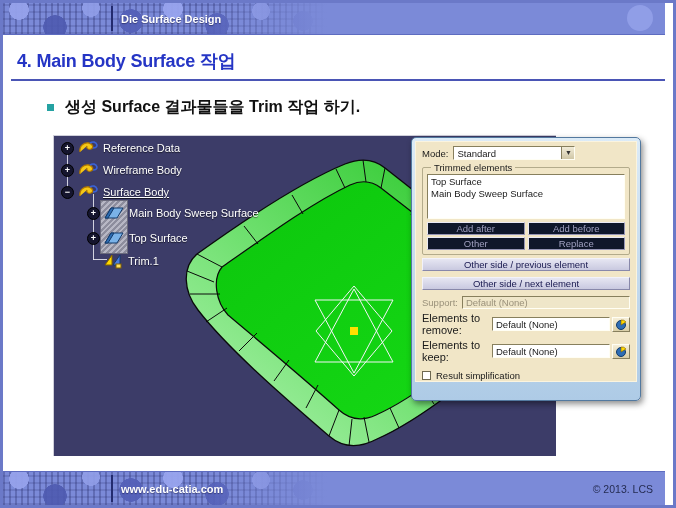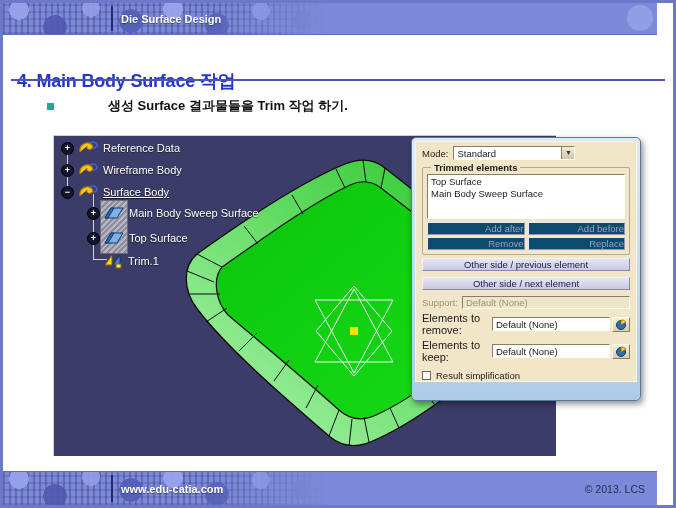--- a/index.html
+++ b/index.html
@@ -1,20 +1,20 @@
 <!DOCTYPE html>
 <html><head>
 <meta charset="utf-8">
 <style>
   html,body{margin:0;padding:0;background:#9aa4c8;font-family:"Liberation Sans",sans-serif;}
   #slide{position:relative;width:676px;height:508px;box-sizing:border-box;
          border:3px solid #6b79c8;background:#ffffff;overflow:hidden;}
 
   
-  .bar{position:absolute;left:0;right:16px;background:#7b8ad8;overflow:hidden;}
+  .bar{position:absolute;left:0;right:8px;background:#7b8ad8;overflow:hidden;}
   #topbar{top:0;height:31px;border-bottom:1px solid #5e6cc0;}
   #botbar{bottom:0;height:33px;border-top:1px solid #5e6cc0;}
   .deco{position:absolute;left:0;top:0;bottom:0;width:335px;
     background-image:
       linear-gradient(90deg, rgba(123,138,216,0) 62%, #7b8ad8 97%),
       radial-gradient(circle 10px at 16px 7px,  rgba(150,162,235,.95) 0 96%, rgba(0,0,0,0) 100%),
       radial-gradient(circle 12px at 52px 24px, rgba(78,90,176,.90) 0 96%, rgba(0,0,0,0) 100%),
       radial-gradient(circle 9px  at 88px 5px,  rgba(145,158,232,.90) 0 96%, rgba(0,0,0,0) 100%),
       radial-gradient(circle 12px at 128px 18px,rgba(84,96,184,.95) 0 96%, rgba(0,0,0,0) 100%),
       radial-gradient(circle 10px at 170px 6px, rgba(152,164,238,.95) 0 96%, rgba(0,0,0,0) 100%),
@@ -26,25 +26,25 @@
   .bar-extra-circle{position:absolute;top:2px;left:624px;width:26px;height:26px;border-radius:50%;
     background:rgba(150,162,235,.8);}
   .vline{position:absolute;top:3px;bottom:3px;width:2px;background:#232b6e;left:108px;}
   .bar-text{position:absolute;color:#ffffff;font-weight:bold;font-size:11px;left:118px;top:50%;
     transform:translateY(-50%);text-shadow:0 1px 1px rgba(20,20,60,.5);white-space:nowrap;}
   #copyright{position:absolute;right:12px;top:50%;transform:translateY(-50%);
     color:#252c52;font-size:10.5px;}
 
   
   #page-title{position:absolute;left:14px;top:46px;font-size:18px;font-weight:bold;
-    color:#2535c5;letter-spacing:-0.2px;white-space:nowrap;margin-top:20px;}
+    color:#2535c5;letter-spacing:-0.2px;white-space:nowrap;}
   #title-rule{position:absolute;left:8px;right:8px;top:76px;height:2px;background:#4a55b5;}
   #bullet-row{position:absolute;left:44px;top:94px;display:flex;align-items:center;}
   #bullet-marker{width:7px;height:7px;background:#25a2a2;margin-right:11px;}
-  #bullet-text{font-size:13px;font-weight:bold;color:#111;white-space:nowrap;margin-left:43px;}
+  #bullet-text{font-size:16px;font-weight:bold;color:#111;white-space:nowrap;}
 
   
   #viewport{position:absolute;left:50px;top:132px;width:502px;height:320px;
     background:#3c3c68;border-top:1px solid #cfcfda;border-left:1px solid #cfcfda;overflow:hidden;}
   #model-svg{position:absolute;left:0;top:0;}
 
   
   .tree{position:absolute;left:0;top:0;color:#fff;font-size:11px;}
   .tree-line{position:absolute;background:rgba(235,235,245,.85);}
   .tree-row{position:absolute;display:flex;align-items:center;height:18px;white-space:nowrap;}
@@ -75,26 +75,26 @@
   .dlg-label{white-space:nowrap;}
   .sunken{box-sizing:border-box;background:#fff;border:1px solid;
     border-color:#877f5d #fffef4 #fffef4 #877f5d;font-size:9.5px;}
   #mode-row{margin-top:1px;}
   #mode-combo{margin-left:5px;width:122px;height:14px;display:flex;align-items:center;
     padding-left:3px;position:relative;}
   #mode-arrow{position:absolute;right:0;top:0;bottom:0;width:12px;background:linear-gradient(#f2ecd8,#cfc6a6);
     border-left:1px solid #877f5d;font-size:7px;line-height:12px;text-align:center;color:#333;}
   #trim-group{position:relative;margin-top:7px;border:1px solid #b3ab8b;border-radius:2px;
     padding:6px 4px 4px 4px;}
-  #trim-group-label{position:absolute;left:8px;top:-6px;background:#f1e6c7;padding:0 3px;font-weight:bold;}
+  #trim-group-label{position:absolute;left:8px;top:-6px;background:#f1e6c7;padding:0 3px;}
   #trim-list{height:45px;padding:1px 3px;line-height:12px;overflow:hidden;}
   .btn-grid{display:grid;grid-template-columns:1fr 1fr;gap:2px 3px;margin-top:3px;}
   .btn{box-sizing:border-box;text-align:center;font-size:9.5px;border:1px solid;cursor:default;}
-  .btn-disabled{height:13px;line-height:11px;background:#0c4a6e;color:#a0a0c0;
-    border-color:#e9e9f4 #9595b5 #9595b5 #e9e9f4;text-align:right;}
+  .btn-disabled{height:13px;line-height:11px;background:#0f172a;color:#a0a0c0;
+    border-color:#e9e9f4 #9595b5 #9595b5 #e9e9f4;}
   .btn-wide{height:13px;line-height:11px;background:linear-gradient(#e6e6f2,#c9c9e0);
     color:#17174e;border-color:#f2f2fa #8888aa #8888aa #f2f2fa;margin-top:3px;width:100%;}
   #support-row{margin-top:6px;}
   #support-field{margin-left:4px;flex:1;height:13px;padding-left:3px;background:#efe6c9;color:#9a917a;}
   .elem-row{margin-top:3px;}
   .elem-label{width:70px;font-size:11px;}
   .elem-field{flex:1;height:14px;padding:1px 0 0 3px;}
   .icon-btn{width:18px;height:15px;margin-left:2px;box-sizing:border-box;
     background:linear-gradient(#f6efd9,#d8cda6);border:1px solid;
     border-color:#fffef4 #877f5d #877f5d #fffef4;display:flex;align-items:center;justify-content:center;}
@@ -262,21 +262,21 @@
 
       <div id="trim-group">
         <span id="trim-group-label">Trimmed elements</span>
         <div id="trim-list" class="sunken">
           <div>Top Surface</div>
           <div>Main Body Sweep Surface</div>
         </div>
         <div class="btn-grid">
           <div class="btn btn-disabled">Add after</div>
           <div class="btn btn-disabled">Add before</div>
-          <div class="btn btn-disabled">Remove</div>
+          <div class="btn btn-disabled">Other</div>
           <div class="btn btn-disabled">Replace</div>
         </div>
       </div>
 
       <div class="btn btn-wide">Other side / previous element</div>
       <div class="btn btn-wide" style="margin-top:6px;">Other side / next element</div>
 
       <div id="support-row" class="dlg-row">
         <span class="dlg-label" style="color:#9a917a;">Support:</span>
         <div id="support-field" class="sunken">Default (None)</div>

